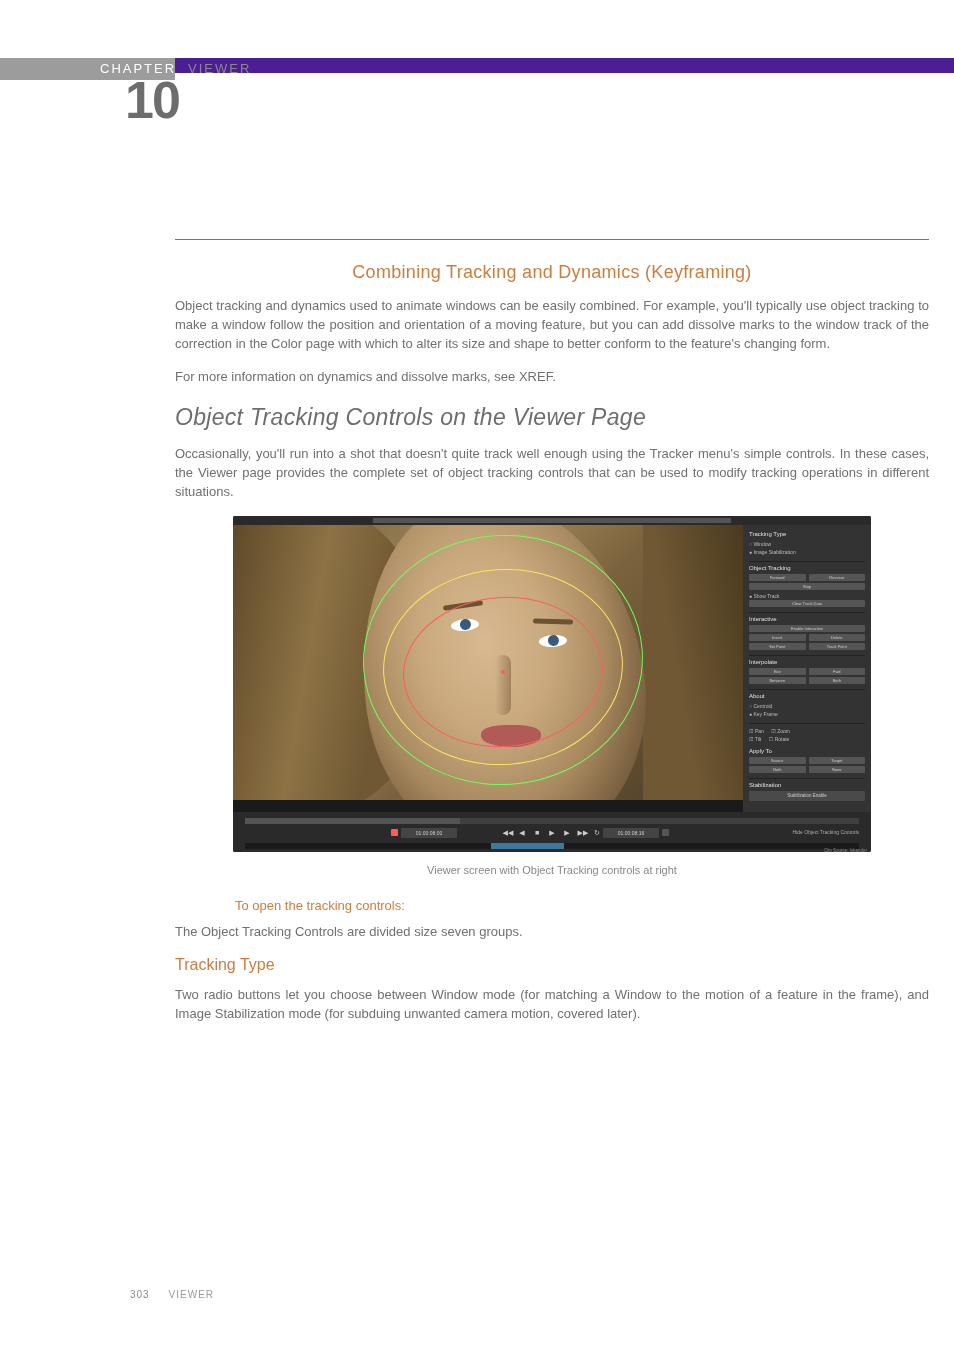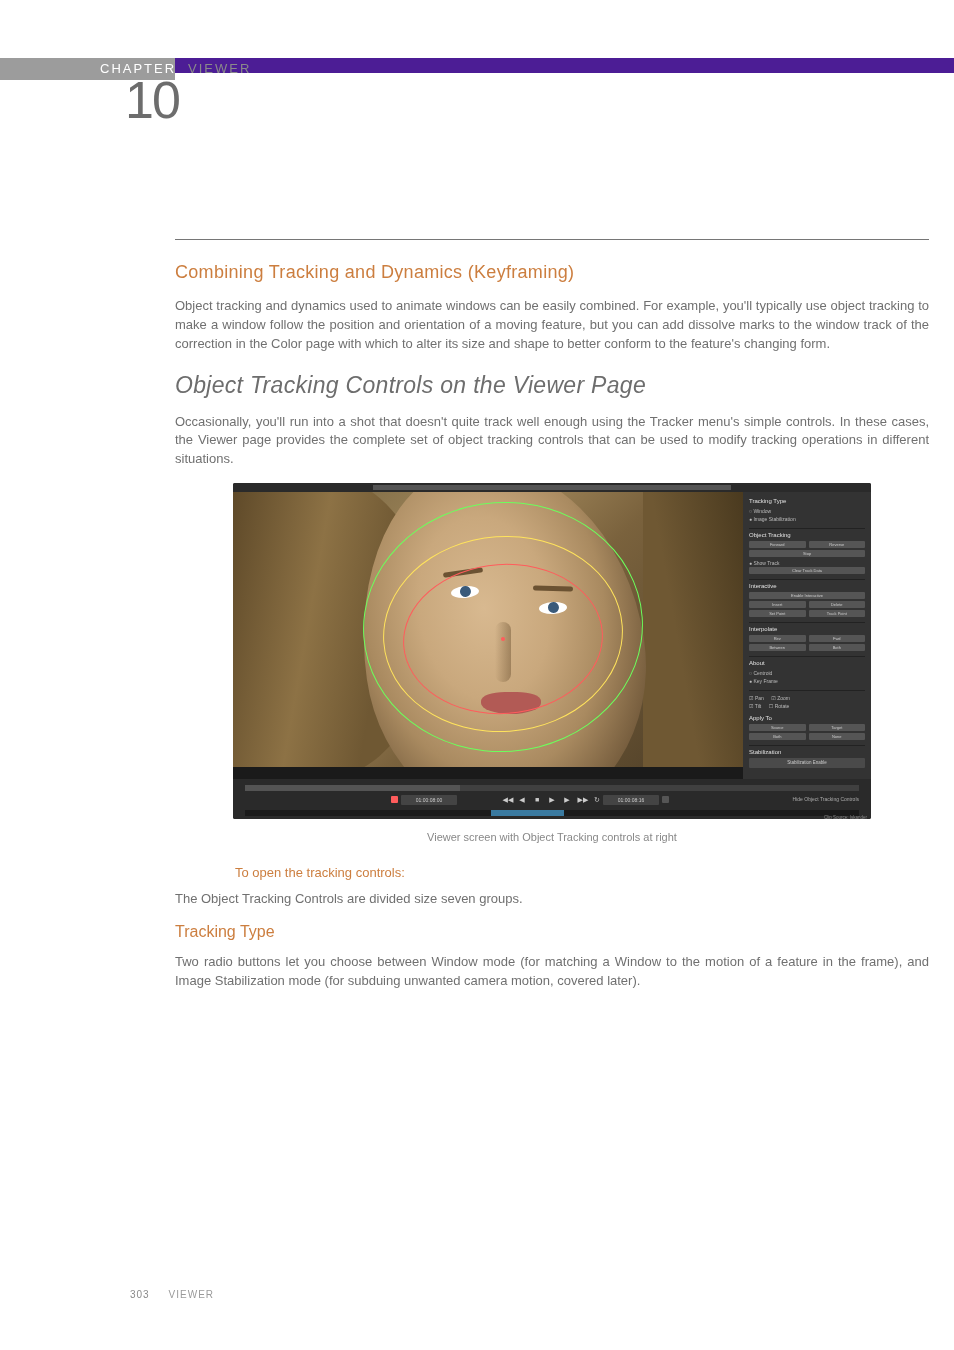--- a/index.html
+++ b/index.html
@@ -34,21 +34,21 @@
     position: absolute;
     left: 188px; top: 3px;
     font-size: 13px;
     letter-spacing: 2px;
     color: #8a8a8a;
   }
   .chapter-number {
     position: absolute;
     left: 125px; top: 70px;
     font-size: 52px;
-    font-weight: 400;
+    font-weight: 700;
     color: #6d6d6d;
     letter-spacing: -2px;
   }
   .hr {
     position: absolute;
     left: 175px; top: 239px;
     width: 754px;
     border: none;
     border-top: 1px solid #767676;
   }
@@ -56,20 +56,21 @@
     position: absolute;
     left: 175px; top: 262px;
     width: 754px;
   }
   .h3 {
     color: #cc7e3f;
     font-size: 18px;
     font-weight: 400;
     margin-bottom: 14px;
     letter-spacing: 0.3px;
+    text-align: center;
   }
   .h2 {
     color: #6d6d6d;
     font-size: 23px;
     font-weight: 300;
     margin-top: 18px;
     margin-bottom: 14px;
     letter-spacing: 0.3px;
     font-style: italic;
   }
@@ -266,20 +267,21 @@
   <div class="header-title">VIEWER</div>
 </div>
 <div class="chapter-number">10</div>
 
 <hr class="hr">
 
 <div class="content">
 
   <div class="h3">Combining Tracking and Dynamics (Keyframing)</div>
   <p>Object tracking and dynamics used to animate windows can be easily combined. For example, you'll typically use object tracking to make a window follow the position and orientation of a moving feature, but you can add dissolve marks to the window track of the correction in the Color page with which to alter its size and shape to better conform to the feature's changing form.</p>
+  <p style="text-align:left">For more information on dynamics and dissolve marks, see XREF.</p>
 
   <div class="h2">Object Tracking Controls on the Viewer Page</div>
   <p>Occasionally, you'll run into a shot that doesn't quite track well enough using the Tracker menu's simple controls. In these cases, the Viewer page provides the complete set of object tracking controls that can be used to modify tracking operations in different situations.</p>
 
   <div class="figure-wrap">
     <div class="figure">
       <div class="fig-top-bar">
         <div class="fig-top-center"></div>
       </div>
       <div class="fig-body">

